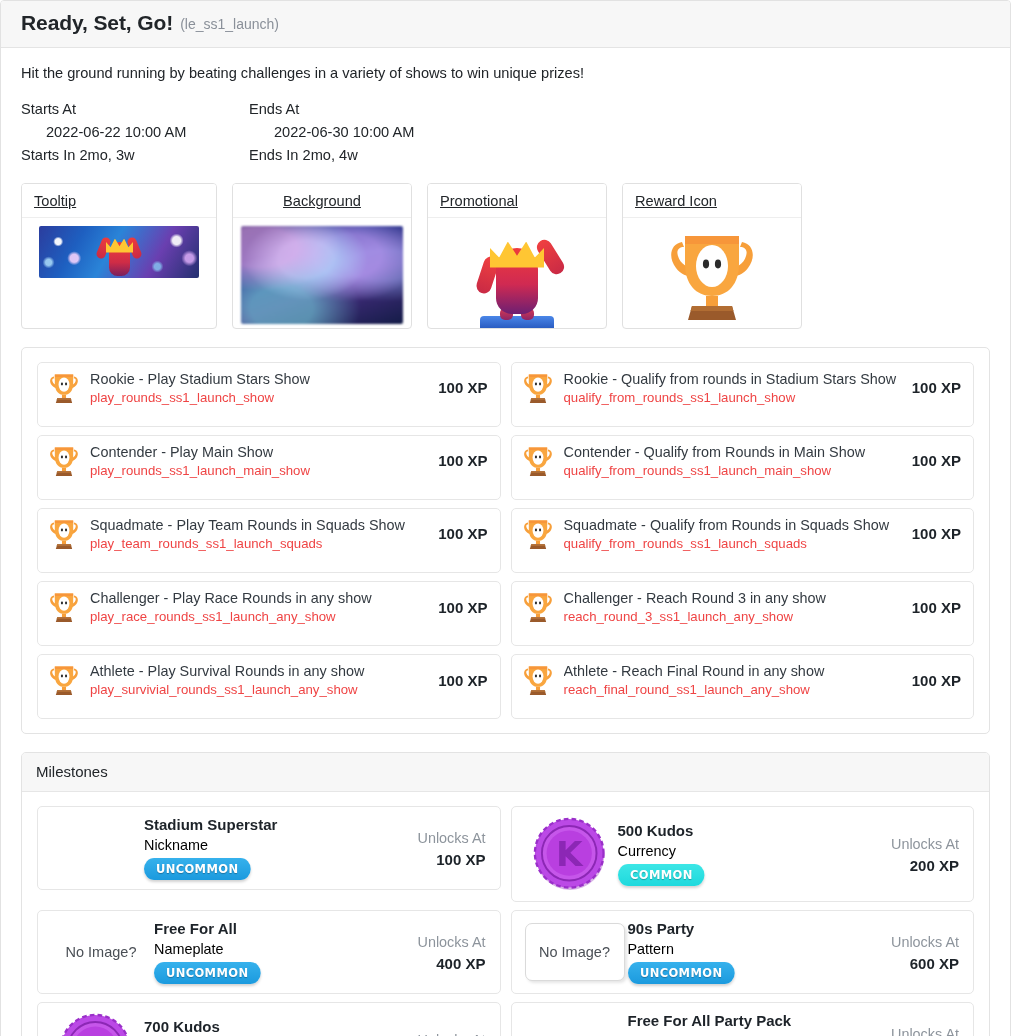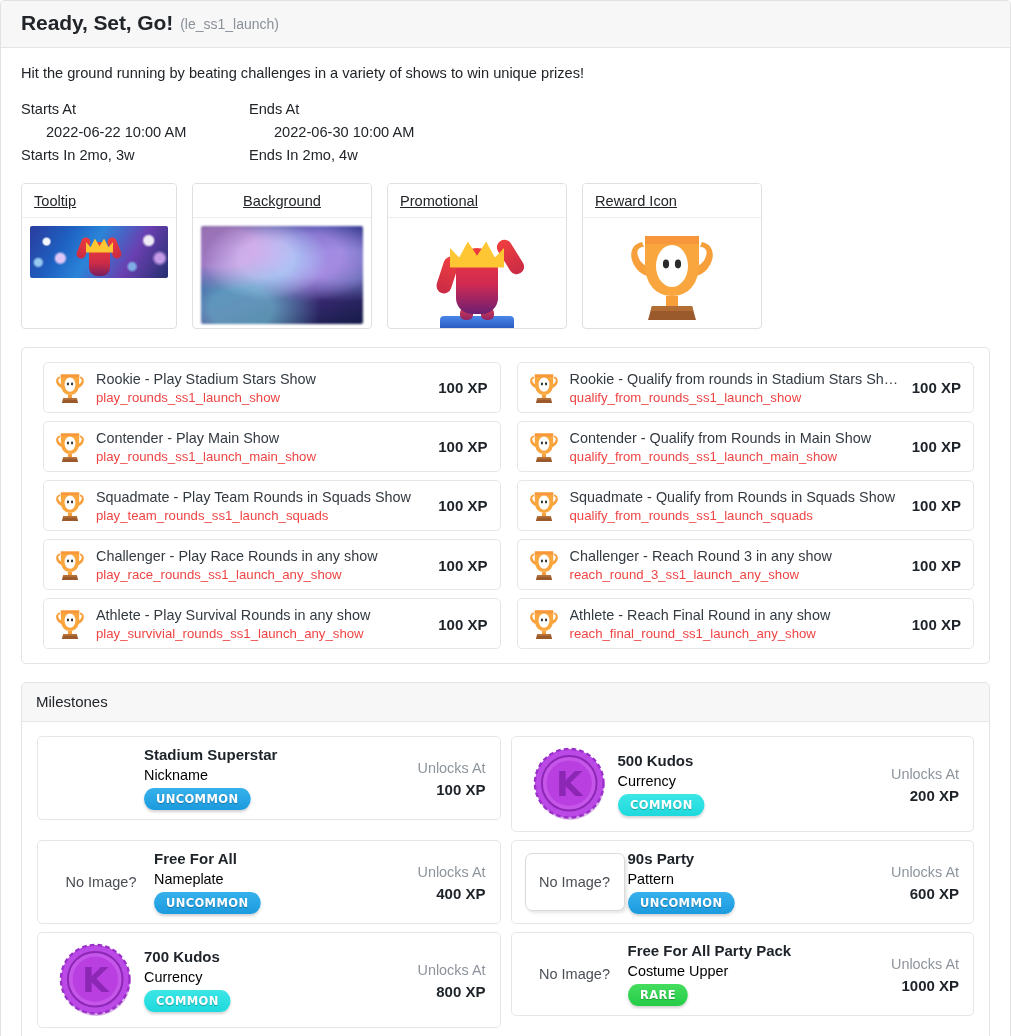--- a/index.html
+++ b/index.html
@@ -85,21 +85,21 @@
   }
   .asset {
     border: 1px solid #e0e0e0;
     border-radius: 4px;
     background: #fff;
     overflow: hidden;
     height: 146px;
     display: flex;
     flex-direction: column;
   }
-  .asset.tooltip-card { width: 156px; }
+  .asset.tooltip-card { width: 196px; }
   .asset.background-card { width: 180px; text-align: center; }
   .asset.promotional-card { width: 180px; }
   .asset.reward-card { width: 180px; }
   .asset-head {
     padding: 8px 12px 7px 12px;
     border-bottom: 1px solid #eeeeee;
     background: #fff;
   }
   .asset-head a {
     font-size: 14.6px;
@@ -235,23 +235,22 @@
   }
   .col-half { width: 50%; padding: 4px 5px; }
 
   
   .challenge {
     display: flex;
     align-items: center;
     border: 1px solid #e6e6e6;
     border-radius: 5px;
     background: #fff;
-    padding: 7px 12px 6px 10px;
+    padding: 7px 12px 20px 10px;
     min-height: 46px;
-    margin-left: 6px;
   }
   .challenge .tro { flex: 0 0 34px; margin-right: 8px; }
   .challenge .txt { flex: 1 1 auto; min-width: 0; }
   .challenge .name {
     font-size: 14.4px;
     color: #333a41;
     line-height: 1.25;
     white-space: nowrap;
     overflow: hidden;
     text-overflow: ellipsis;

